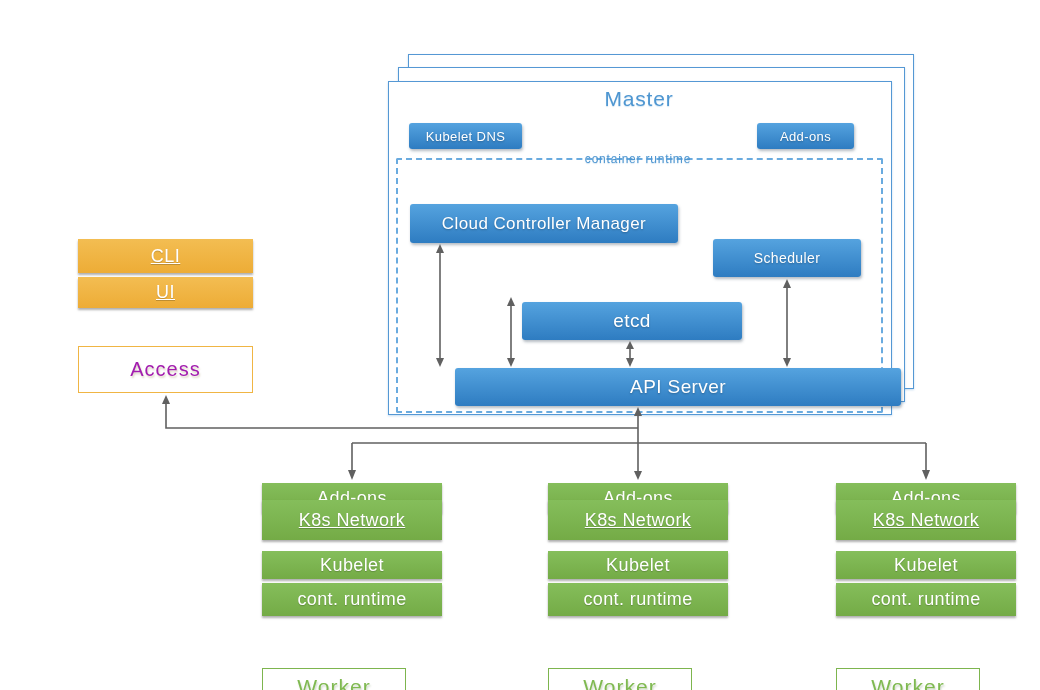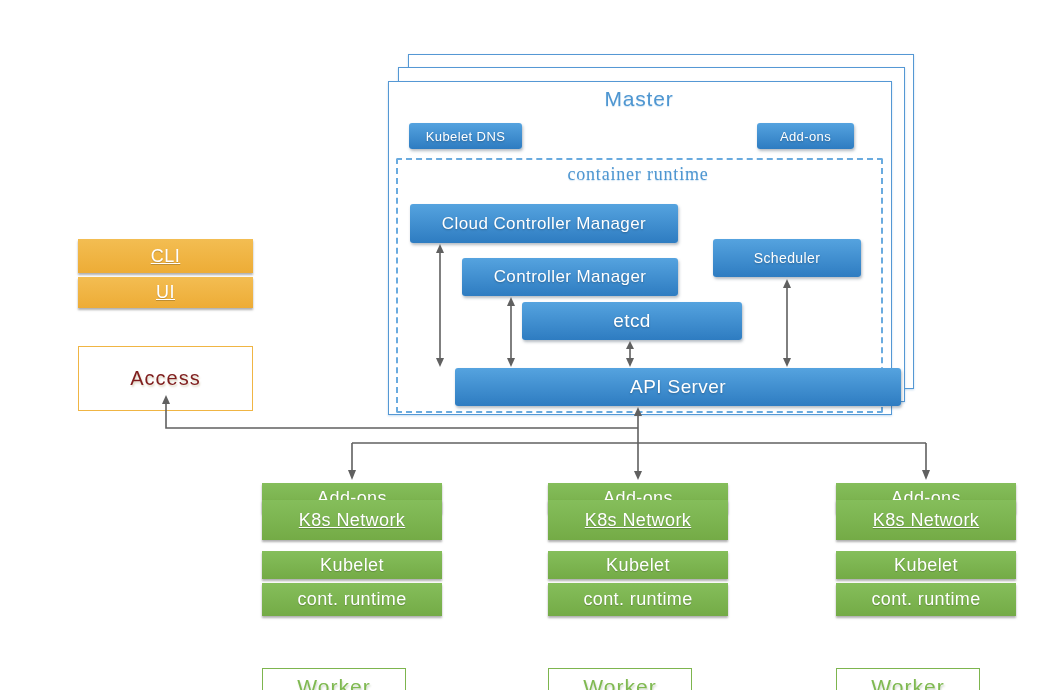--- a/index.html
+++ b/index.html
@@ -14,21 +14,21 @@
   }
   .page-back{left:408px;top:54px;width:504px;height:333px;}
   .page-mid{left:398px;top:67px;width:505px;height:333px;}
   .page-front{left:388px;top:81px;width:502px;height:332px;}
 
   .blue-title{
     position:absolute;color:#4e96d1;text-align:center;letter-spacing:.8px;
     text-shadow:0 1px 1px rgba(78,150,209,.25);
   }
   .master-title{left:388px;top:87px;width:502px;font-size:21px;}
-  .runtime-title{left:396px;top:164px;width:484px;font-size:18px;font-family:Liberation Serif, serif;}
+  .runtime-title{left:396px;top:152px;width:484px;font-size:12px;}
 
   .dashed-box{
     position:absolute;left:396px;top:158px;width:483px;height:251px;
     border:2px dashed #6aabdf;border-radius:2px;
   }
 
   
   .bbox{
     position:absolute;display:flex;align-items:center;justify-content:center;
     background:linear-gradient(180deg,#55a3df 0%,#2e7cc1 100%);
@@ -50,24 +50,24 @@
     background:linear-gradient(180deg,#f3bd52 0%,#edac36 100%);
     color:#ffffff;font-size:18px;letter-spacing:.5px;
     box-shadow:0 2px 2px rgba(110,110,110,.55);
     text-shadow:0 1px 1px rgba(0,0,0,.2);
     text-decoration:underline;
   }
   .row-cli{top:239px;height:34px;}
   .row-ui{top:277px;height:31px;}
   .row-api{top:312px;height:31px;}
   .box-access{
-    position:absolute;left:78px;top:346px;width:175px;height:65px;
+    position:absolute;left:78px;top:346px;width:175px;height:47px;
     display:flex;align-items:center;justify-content:center;
     background:#ffffff;border:1.5px solid #f0b544;box-sizing:border-box;
-    color:#7f1d1d;font-size:20px;letter-spacing:1px;
+    color:#a21caf;font-size:20px;letter-spacing:1px;
     text-shadow:1px 2px 2px rgba(120,90,20,.25);
   }
   .row-green{
     position:absolute;left:0;width:180px;display:flex;align-items:center;justify-content:center;
     background:linear-gradient(180deg,#85be5b 0%,#74ab46 100%);
     color:#ffffff;font-size:18px;letter-spacing:.4px;
     box-shadow:0 2px 2px rgba(110,110,110,.55);
     text-shadow:0 1px 1px rgba(0,0,0,.2);
   }
   .row-g1{top:483px;height:30px;}
@@ -97,21 +97,20 @@
 
   <div class="blue-title master-title">Master</div>
 
   <div class="bbox btn-clusterdns">Kubelet DNS</div>
   <div class="bbox btn-addons">Add-ons</div>
 
   <div class="dashed-box"></div>
   <div class="blue-title runtime-title">container runtime</div>
 
   <div class="bbox box-ccm">Cloud Controller Manager</div>
-  <div class="bbox box-cm">Controller Manager</div>
   <div class="bbox box-scheduler">Scheduler</div>
   <div class="bbox box-etcd">etcd</div>
   <div class="bbox box-apiserver">API Server</div>
 
   <div class="row-orange row-cli">CLI</div>
   <div class="row-orange row-ui">UI</div>
   <div class="box-access">Access</div>
 
   <div class="row-green row-g1 w1">Add-ons</div>
   <div class="row-green row-g2 w1">K8s Network</div>

